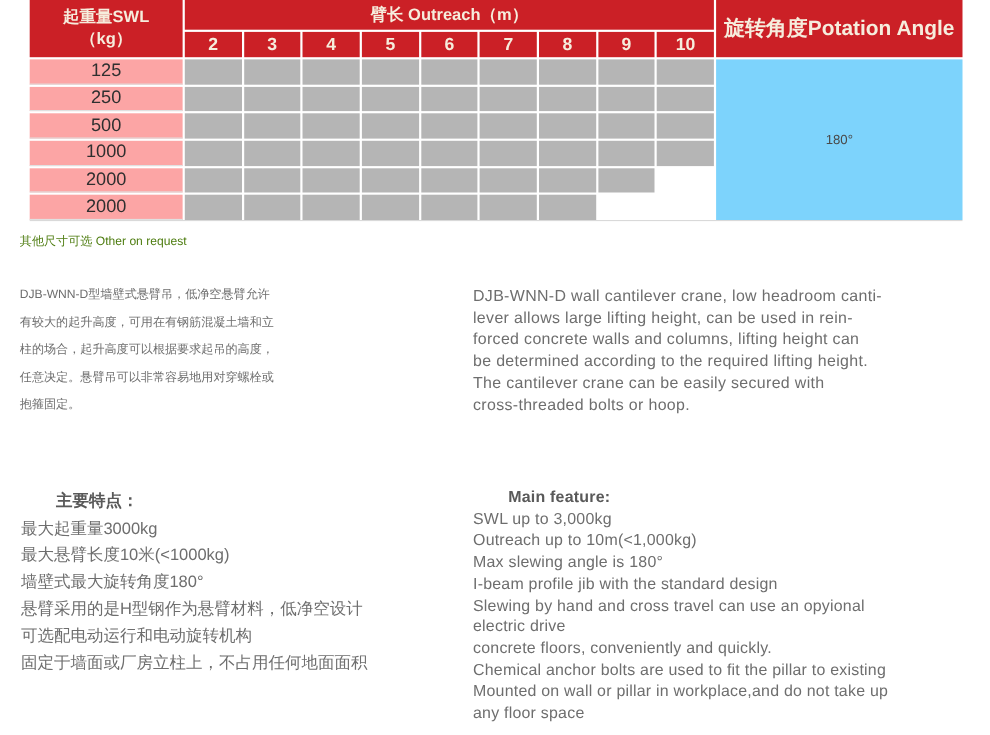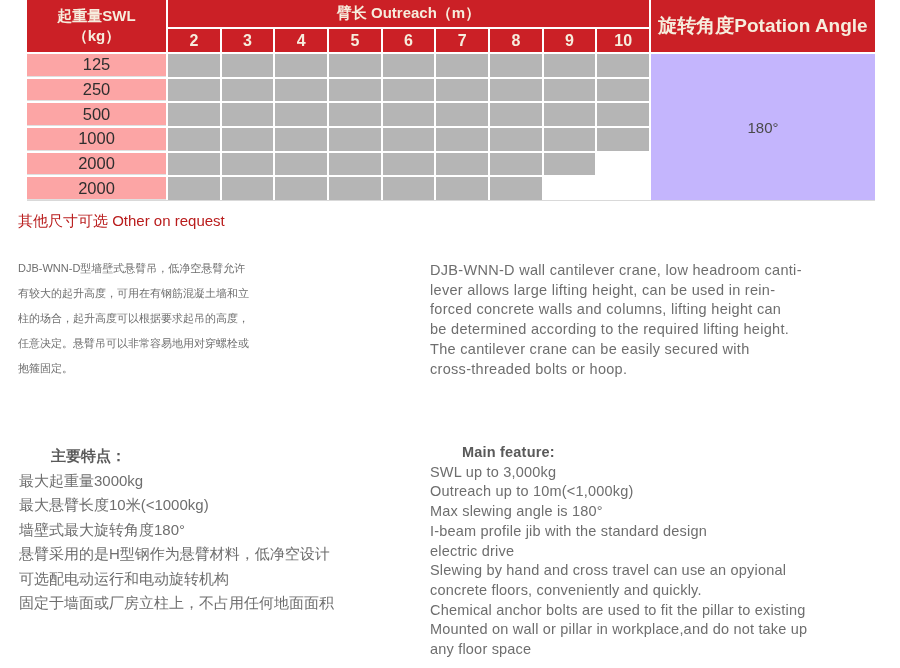--- a/index.html
+++ b/index.html
@@ -26,25 +26,25 @@
     background:var(--header-red,#cb2026);
     color:var(--header-text,#f6eddd);
   }
   .swl-head{grid-row:1/3;grid-column:1;flex-direction:column;font-size:15px;font-weight:700;line-height:20px;}
   .outreach-head{grid-row:1;grid-column:2/11;font-size:15px;font-weight:700;}
   .rotation-head{grid-row:1/3;grid-column:11;font-size:19px;font-weight:700;}
   .num-cell{background:var(--header-red,#cb2026);color:var(--header-text,#f6eddd);font-size:16px;font-weight:700;}
   .swl-cell{background:#fca5a5;font-size:16.5px;color:#2f2f2f;border-bottom:1px solid #e0e0e0;}
   .data-cell{background:#fff;}
   .data-cell.gray{background:var(--cell-gray,#b5b5b5);}
-  .rotation-body{grid-row:3/9;grid-column:11;background:#c4b5fd;font-size:15px;color:#4a4a4a;}
+  .rotation-body{grid-row:3/9;grid-column:11;background:#7dd3fc;font-size:12px;color:#4a4a4a;}
   
   .note{
     position:absolute;left:18px;top:212px;
-    font-size:15px;color:#b91c1c;
+    font-size:11px;color:#4d7c0f;
   }
   
   .desc-cn{
     position:absolute;left:18px;top:256px;width:400px;
     font-size:11px;color:#6e6e6e;line-height:25px;
   }
   .desc-en{
     position:absolute;left:430px;top:261px;width:462px;
     font-size:14.5px;color:#6e6e6e;line-height:19.7px;
     letter-spacing:.3px;
@@ -176,22 +176,22 @@
       </div>
   </div>
 
   <div class="feat-en">
     <div class="feat-title">Main feature:</div>
     <div>
         <div>SWL up to 3,000kg</div>
         <div>Outreach up to 10m(&lt;1,000kg)</div>
         <div>Max slewing angle is 180°</div>
         <div>I-beam profile jib with the standard design</div>
+        <div>Slewing by hand and cross travel can use an opyional</div>
         <div>electric drive</div>
-        <div>Slewing by hand and cross travel can use an opyional</div>
         <div>concrete floors, conveniently and quickly.</div>
         <div>Chemical anchor bolts are used to fit the pillar to existing</div>
         <div>Mounted on wall or pillar in workplace,and do not take up</div>
         <div>any floor space</div>
       </div>
   </div>
 
 </div>
 
 </body></html>

